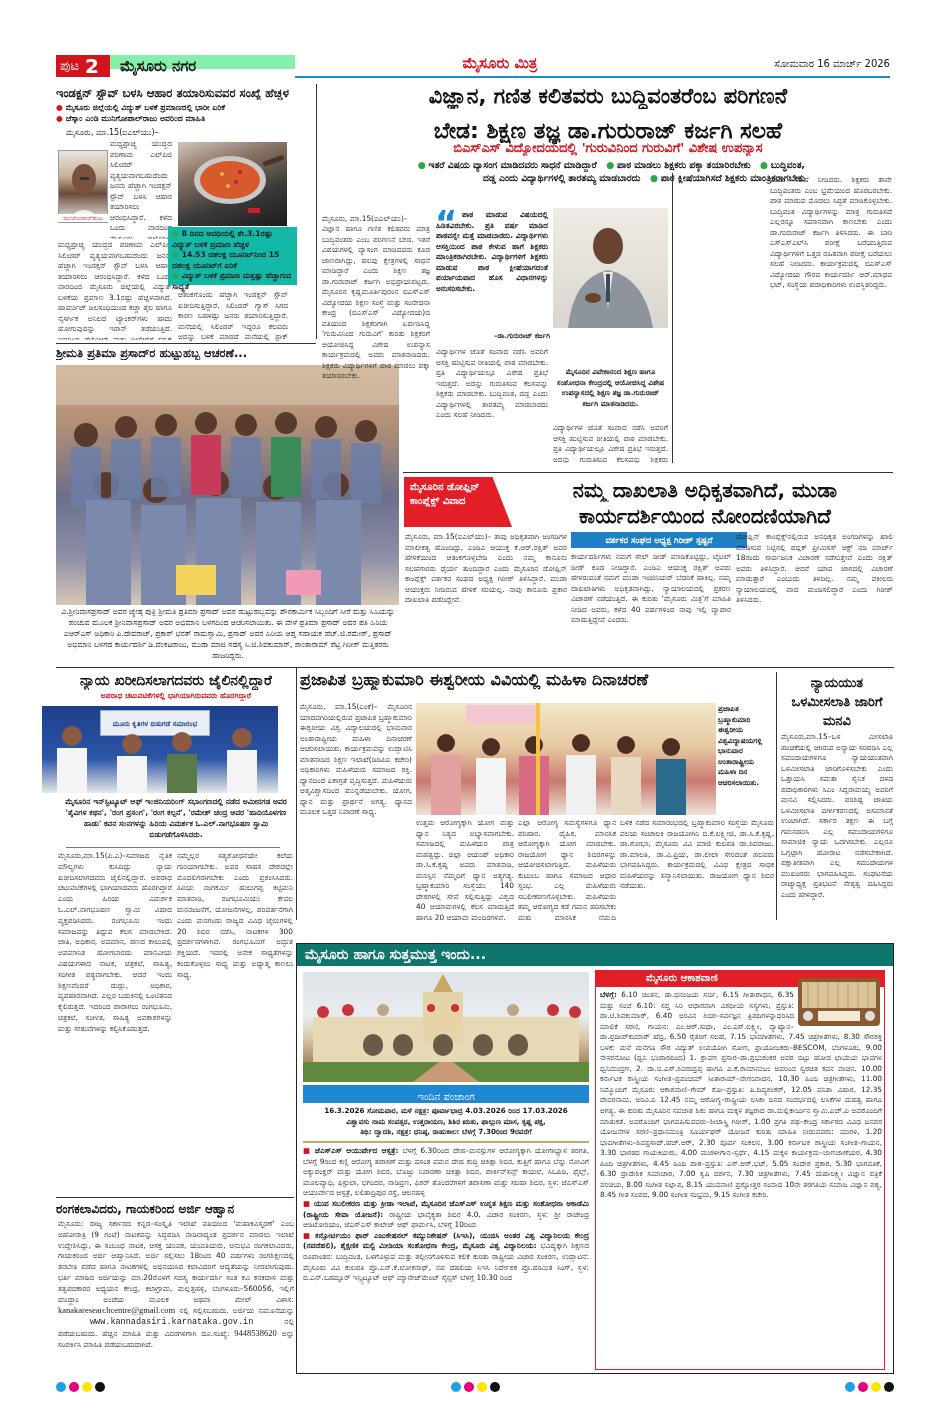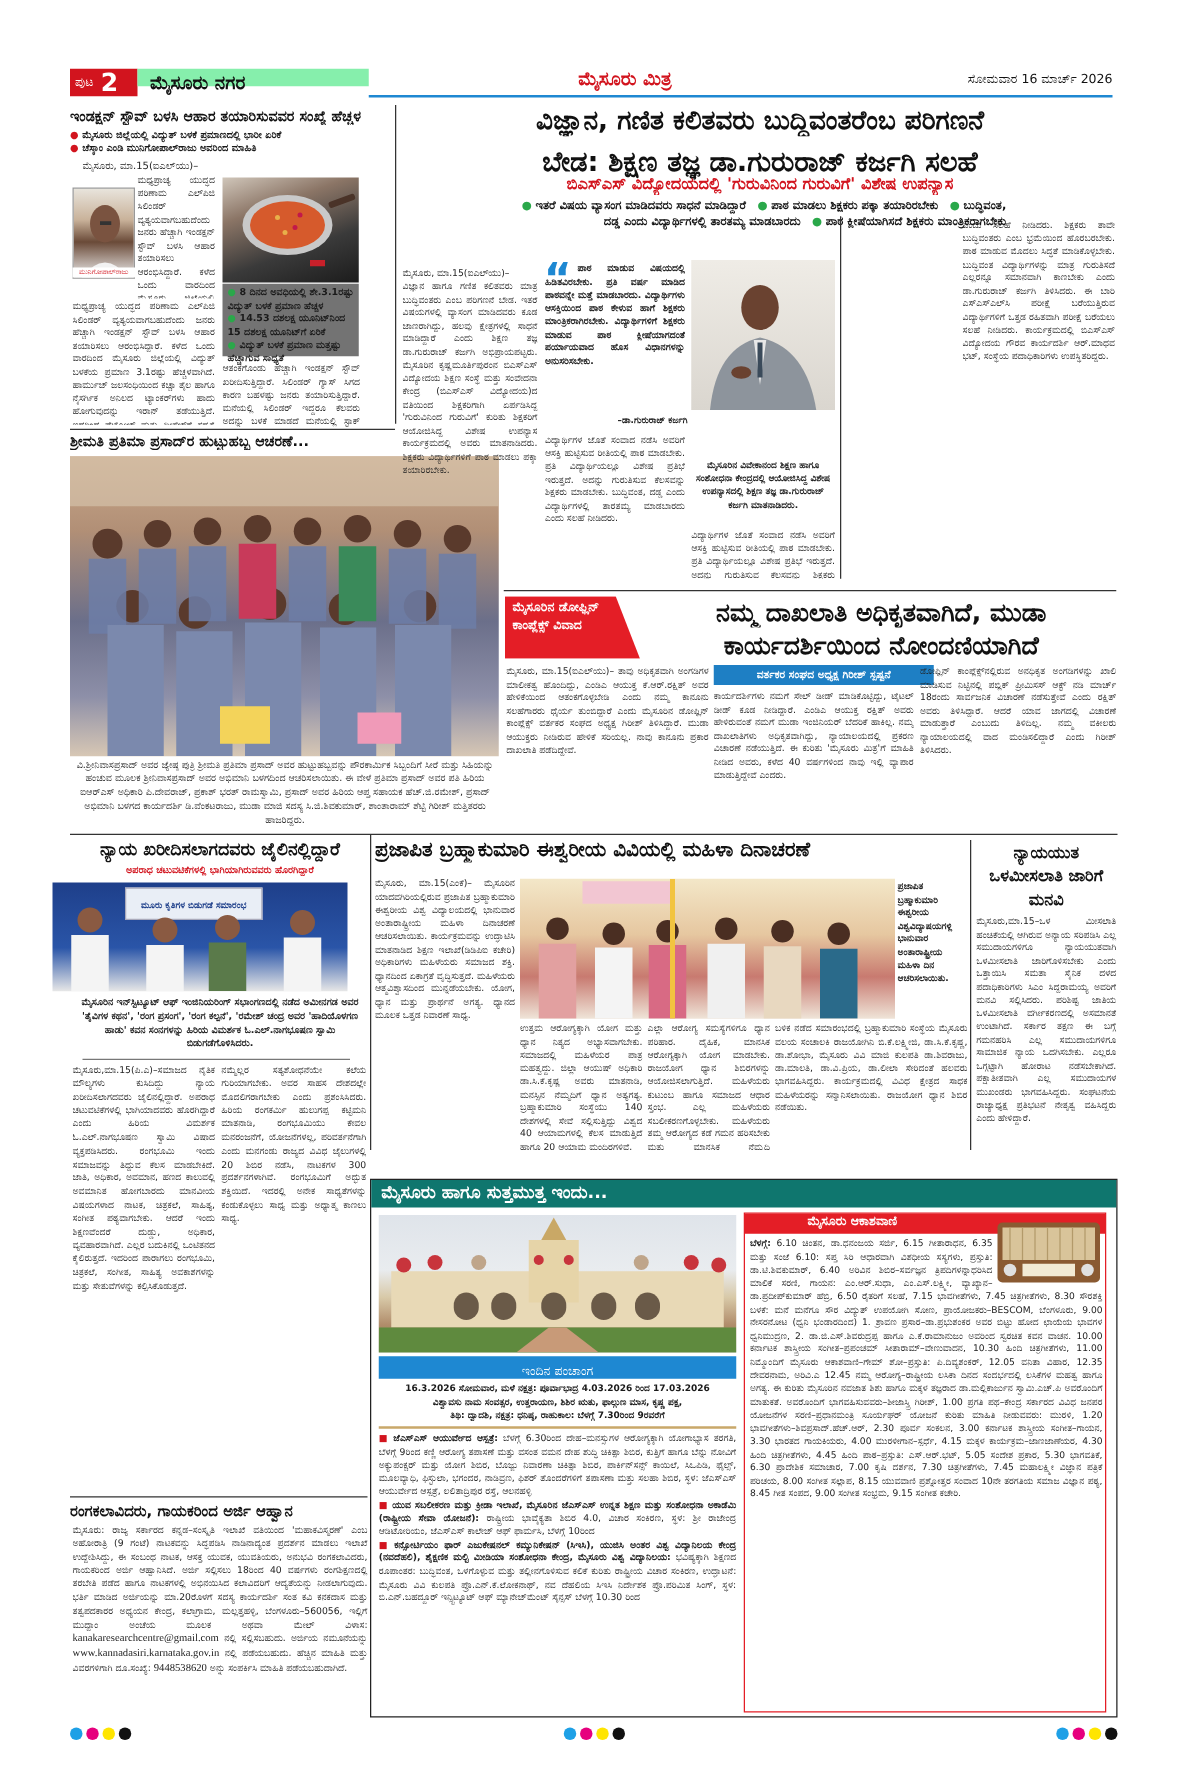--- a/index.html
+++ b/index.html
@@ -15,21 +15,21 @@
   .bul-r::before { content: "●"; color: #d2141e; margin-right: 3px; }
   .bul-sq::before { content: "■"; color: #d2141e; margin-right: 3px; }
   .photo { position: absolute; overflow: hidden; }
   .caption { font-size: 8px; line-height: 11px; text-align: center; color: #222; overflow: hidden; }
   .reg { position: absolute; width: 10px; height: 10px; border-radius: 50%; }
 </style>
 </head>
 <body>
 
 <div class="abs" style="left:56px;top:55px;width:54px;height:22px;background:#d2141e;color:#fff;display:flex;align-items:center;">
-  <span style="font-size:10px;margin-left:4px;margin-right:6px;">ಪುಟ</span>
+  <span style="font-size:13px;margin-left:4px;margin-right:6px;">ಪುಟ</span>
   <span style="font-size:20px;font-weight:bold;">2</span>
 </div>
 <div class="abs" style="left:110px;top:55px;width:185px;height:14px;background:#86efac;">
   <span style="position:absolute;left:10px;top:2px;font-size:15px;font-weight:bold;color:#111;">ಮೈಸೂರು ನಗರ</span>
 </div>
 <div class="abs" style="left:295px;top:76px;width:595px;height:2px;background:#1e88d2;"></div>
 <div class="abs" style="left:440px;top:54px;width:120px;text-align:center;font-size:15px;font-weight:bold;color:#d2141e;">ಮೈಸೂರು ಮಿತ್ರ</div>
 <div class="abs" style="left:700px;top:58px;width:190px;text-align:right;font-size:10px;color:#111;">ಸೋಮವಾರ 16 ಮಾರ್ಚ್ 2026</div>
 
 <div class="abs hd" style="left:56px;top:86px;width:258px;font-size:11.5px;">ಇಂಡಕ್ಷನ್ ಸ್ಟೌವ್ ಬಳಸಿ ಆಹಾರ ತಯಾರಿಸುವವರ ಸಂಖ್ಯೆ ಹೆಚ್ಚಳ</div>
@@ -53,21 +53,21 @@
     <ellipse cx="52" cy="38" rx="36" ry="24" fill="#c9c9c9"></ellipse>
     <ellipse cx="52" cy="38" rx="30" ry="19" fill="#d65a2c"></ellipse>
     <circle cx="44" cy="32" r="2" fill="#e8b04a"></circle>
       <circle cx="58" cy="40" r="2" fill="#c2184a"></circle>
     <circle cx="50" cy="44" r="2" fill="#e8b04a"></circle>
       <circle cx="62" cy="30" r="2" fill="#c2184a"></circle>
     <rect x="85" y="20" width="22" height="5" rx="2" fill="#4a3328" transform="rotate(-20 85 22)"></rect>
     <rect x="70" y="66" width="12" height="5" fill="#c8202a"></rect>
   </svg>
 </div>
-<div class="abs" style="left:178px;top:227px;width:109px;height:58px;background:#737373;font-size:7.6px;line-height:10.5px;font-weight:bold;padding:2px 4px;">
+<div class="abs" style="left:168px;top:227px;width:129px;height:58px;background:#14b8a6;font-size:7.6px;line-height:10.5px;font-weight:bold;padding:2px 4px;">
   <div class="bul">8 ದಿನದ ಅವಧಿಯಲ್ಲಿ ಶೇ.3.1ರಷ್ಟು ವಿದ್ಯುತ್ ಬಳಕೆ ಪ್ರಮಾಣ ಹೆಚ್ಚಳ</div>
   <div class="bul">14.53 ದಶಲಕ್ಷ ಯೂನಿಟ್‌ನಿಂದ 15 ದಶಲಕ್ಷ ಯೂನಿಟ್‌ಗೆ ಏರಿಕೆ</div>
   <div class="bul">ವಿದ್ಯುತ್ ಬಳಕೆ ಪ್ರಮಾಣ ಮತ್ತಷ್ಟು ಹೆಚ್ಚಾಗುವ ಸಾಧ್ಯತೆ</div>
 </div>
 <div class="abs t" style="left:178px;top:290px;width:110px;height:52px;font-size:7.4px;line-height:10.5px;">ಆತಂಕಗೊಂಡು ಹೆಚ್ಚಾಗಿ ಇಂಡಕ್ಷನ್ ಸ್ಟೌವ್ ಖರೀದಿಸುತ್ತಿದ್ದಾರೆ. ಸಿಲಿಂಡರ್ ಗ್ಯಾಸ್ ಸಿಗದ ಕಾರಣ ಬಹಳಷ್ಟು ಜನರು ತಯಾರಿಸುತ್ತಿದ್ದಾರೆ. ಮನೆಯಲ್ಲಿ ಸಿಲಿಂಡರ್ ಇದ್ದರೂ ಕೆಲವರು ಅದನ್ನು ಬಳಕೆ ಮಾಡದೆ ಮನೆಯಲ್ಲಿ ಸ್ಟಾಕ್ ಮಾಡಿಕೊಂಡಿದ್ದಾರೆ. ಮುಂಜಾಗ್ರತಾ ಕ್ರಮದಿಂದ ಇಂಡಕ್ಷನ್ ಸ್ಟೌವ್‌ನಿಂದ ಆಹಾರ</div>
 <div class="abs t" style="left:293px;top:102px;width:22px;height:0px;">ತಯಾರಿಸುತ್ತಿದ್ದಾರೆ. ಮನೆಗಳಲ್ಲಿ ಮಾತ್ರವಲ್ಲದೆ ಹೋಟೆಲ್‌ಗಳಲ್ಲೂ ಇಂಡಕ್ಷನ್ ಸ್ಟೌವ್ ಬಳಕೆ ಹೆಚ್ಚಾಗಿದೆ. ಕೆಲವು ಹೋಟೆಲ್‌ಗಳಲ್ಲಿ ಇಂಡಕ್ಷನ್ ಸ್ಟೌವ್ ಬಳಸುತ್ತಿದ್ದಾರೆ. ಈ ಎಲ್ಲಾ ಕಾರಣಗಳಿಂದ ವಿದ್ಯುತ್ ಬಳಕೆಯ ಪ್ರಮಾಣ ಹೆಚ್ಚಾಗಿದೆ. ಮೈಸೂರು ಜಿಲ್ಲೆಯಲ್ಲಿ ಮಾರ್ಚ್ 5ರಿಂದ 12ರವರೆಗೆ ವಿದ್ಯುತ್ ಬಳಕೆ ಪ್ರಮಾಣ ಹೆಚ್ಚಾಗಿರುವ ಬಗ್ಗೆ ಚೆಸ್ಕಾಂ ವ್ಯವಸ್ಥಾಪಕ ನಿರ್ದೇಶಕ ಕೆ.ಎಂ.ಮುನಿಗೋಪಾಲ್ ರಾಜ್ ಅವರು 'ಮೈಸೂರು ಮಿತ್ರ'ಗೆ ಅಂಕಿ–ಅಂಶ ಸಹಿತ ಮಾಹಿತಿ ನೀಡಿದ್ದಾರೆ. ಮಾರ್ಚ್ 5ರಿಂದ 12 ರವರೆಗೆ 14.53 ದಶಲಕ್ಷ ಯೂನಿಟ್‌ನಿಂದ 15 ದಶಲಕ್ಷ ಯೂನಿಟ್ ವಿದ್ಯುತ್ ಬಳಕೆ ಏರಿಕೆಯಾಗಿದೆ. ಈ ಮಾರ್ಚ್ 0.47 ದಶಲಕ್ಷ ಯೂನಿಟ್ ಹೆಚ್ಚಳವಾಗಿದೆ.</div>
 <div class="abs t" style="left:294px;top:100px;width:0;height:0;">ತಯಾರಿಸುತ್ತಿದ್ದಾರೆ. ಮನೆಗಳಲ್ಲಿ ಮಾತ್ರವಲ್ಲದೆ ಹೋಟೆಲ್‌ಗಳಲ್ಲೂ ಇಂಡಕ್ಷನ್ ಸ್ಟೌವ್ ಬಳಕೆ ಹೆಚ್ಚಾಗಿದೆ. ಕೆಲವು ಹೋಟೆಲ್‌ಗಳಲ್ಲಿ ಇಂಡಕ್ಷನ್ ಸ್ಟೌವ್ ಬಳಸುತ್ತಿದ್ದಾರೆ. ಈ ಎಲ್ಲಾ ಕಾರಣಗಳಿಂದ ವಿದ್ಯುತ್ ಬಳಕೆಯ ಪ್ರಮಾಣ ಹೆಚ್ಚಾಗಿದೆ. ಮೈಸೂರು ಜಿಲ್ಲೆಯಲ್ಲಿ ಮಾರ್ಚ್ 5ರಿಂದ 12ರವರೆಗೆ ವಿದ್ಯುತ್ ಬಳಕೆ ಪ್ರಮಾಣ ಹೆಚ್ಚಾಗಿರುವ ಬಗ್ಗೆ ಚೆಸ್ಕಾಂ ವ್ಯವಸ್ಥಾಪಕ ನಿರ್ದೇಶಕ ಕೆ.ಎಂ.ಮುನಿಗೋಪಾಲ್ ರಾಜ್ ಅವರು 'ಮೈಸೂರು ಮಿತ್ರ'ಗೆ ಅಂಕಿ–ಅಂಶ ಸಹಿತ ಮಾಹಿತಿ ನೀಡಿದ್ದಾರೆ. ಮಾರ್ಚ್ 5ರಿಂದ 12 ರವರೆಗೆ 14.53 ದಶಲಕ್ಷ ಯೂನಿಟ್‌ನಿಂದ 15 ದಶಲಕ್ಷ ಯೂನಿಟ್ ವಿದ್ಯುತ್ ಬಳಕೆ ಏರಿಕೆಯಾಗಿದೆ. ಈ ಮಾರ್ಚ್ 0.47 ದಶಲಕ್ಷ ಯೂನಿಟ್ ಹೆಚ್ಚಳವಾಗಿದೆ.</div>
 <div class="abs t" style="left:292px;top:102px;width:0;">ತಯಾರಿಸುತ್ತಿದ್ದಾರೆ. ಮನೆಗಳಲ್ಲಿ ಮಾತ್ರವಲ್ಲದೆ ಹೋಟೆಲ್‌ಗಳಲ್ಲೂ ಇಂಡಕ್ಷನ್ ಸ್ಟೌವ್ ಬಳಕೆ ಹೆಚ್ಚಾಗಿದೆ. ಕೆಲವು ಹೋಟೆಲ್‌ಗಳಲ್ಲಿ ಇಂಡಕ್ಷನ್ ಸ್ಟೌವ್ ಬಳಸುತ್ತಿದ್ದಾರೆ. ಈ ಎಲ್ಲಾ ಕಾರಣಗಳಿಂದ ವಿದ್ಯುತ್ ಬಳಕೆಯ ಪ್ರಮಾಣ ಹೆಚ್ಚಾಗಿದೆ. ಮೈಸೂರು ಜಿಲ್ಲೆಯಲ್ಲಿ ಮಾರ್ಚ್ 5ರಿಂದ 12ರವರೆಗೆ ವಿದ್ಯುತ್ ಬಳಕೆ ಪ್ರಮಾಣ ಹೆಚ್ಚಾಗಿರುವ ಬಗ್ಗೆ ಚೆಸ್ಕಾಂ ವ್ಯವಸ್ಥಾಪಕ ನಿರ್ದೇಶಕ ಕೆ.ಎಂ.ಮುನಿಗೋಪಾಲ್ ರಾಜ್ ಅವರು 'ಮೈಸೂರು ಮಿತ್ರ'ಗೆ ಅಂಕಿ–ಅಂಶ ಸಹಿತ ಮಾಹಿತಿ ನೀಡಿದ್ದಾರೆ. ಮಾರ್ಚ್ 5ರಿಂದ 12 ರವರೆಗೆ 14.53 ದಶಲಕ್ಷ ಯೂನಿಟ್‌ನಿಂದ 15 ದಶಲಕ್ಷ ಯೂನಿಟ್ ವಿದ್ಯುತ್ ಬಳಕೆ ಏರಿಕೆಯಾಗಿದೆ. ಈ ಮಾರ್ಚ್ 0.47 ದಶಲಕ್ಷ ಯೂನಿಟ್ ಹೆಚ್ಚಳವಾಗಿದೆ.</div>
 
 <div class="abs t" style="left:292px;top:102px;width:0px;height:0px;">ತಯಾರಿಸುತ್ತಿದ್ದಾರೆ. ಮನೆಗಳಲ್ಲಿ ಮಾತ್ರವಲ್ಲದೆ ಹೋಟೆಲ್‌ಗಳಲ್ಲೂ ಇಂಡಕ್ಷನ್ ಸ್ಟೌವ್ ಬಳಕೆ ಹೆಚ್ಚಾಗಿದೆ. ಕೆಲವು ಹೋಟೆಲ್‌ಗಳಲ್ಲಿ ಇಂಡಕ್ಷನ್ ಸ್ಟೌವ್ ಬಳಸುತ್ತಿದ್ದಾರೆ. ಈ ಎಲ್ಲಾ ಕಾರಣಗಳಿಂದ ವಿದ್ಯುತ್ ಬಳಕೆಯ ಪ್ರಮಾಣ ಹೆಚ್ಚಾಗಿದೆ. ಮೈಸೂರು ಜಿಲ್ಲೆಯಲ್ಲಿ ಮಾರ್ಚ್ 5ರಿಂದ 12ರವರೆಗೆ ವಿದ್ಯುತ್ ಬಳಕೆ ಪ್ರಮಾಣ ಹೆಚ್ಚಾಗಿರುವ ಬಗ್ಗೆ ಚೆಸ್ಕಾಂ ವ್ಯವಸ್ಥಾಪಕ ನಿರ್ದೇಶಕ ಕೆ.ಎಂ.ಮುನಿಗೋಪಾಲ್ ರಾಜ್ ಅವರು 'ಮೈಸೂರು ಮಿತ್ರ'ಗೆ ಅಂಕಿ–ಅಂಶ ಸಹಿತ ಮಾಹಿತಿ ನೀಡಿದ್ದಾರೆ. ಮಾರ್ಚ್ 5ರಿಂದ 12 ರವರೆಗೆ 14.53 ದಶಲಕ್ಷ ಯೂನಿಟ್‌ನಿಂದ 15 ದಶಲಕ್ಷ ಯೂನಿಟ್ ವಿದ್ಯುತ್ ಬಳಕೆ ಏರಿಕೆಯಾಗಿದೆ. ಈ ಮಾರ್ಚ್ 0.47 ದಶಲಕ್ಷ ಯೂನಿಟ್ ಹೆಚ್ಚಳವಾಗಿದೆ.</div>
@@ -195,21 +195,21 @@
 <div class="abs t" style="left:58px;top:851px;width:114px;height:340px;font-size:7.4px;line-height:10.8px;">ಮೈಸೂರು,ಮಾ.15(ಪಿ.ಎ)–ಸಮಾಜದ ನೈತಿಕ ಮೌಲ್ಯಗಳು ಕುಸಿದಿದ್ದು ನ್ಯಾಯ ಖರೀದಿಸಲಾಗದವರು ಜೈಲಿನಲ್ಲಿದ್ದಾರೆ. ಅಪರಾಧ ಚಟುವಟಿಕೆಗಳಲ್ಲಿ ಭಾಗಿಯಾದವರು ಹೊರಗಿದ್ದಾರೆ ಎಂದು ಹಿರಿಯ ವಿಮರ್ಶಕ ಓ.ಎಲ್.ನಾಗಭೂಷಣ ಸ್ವಾಮಿ ವಿಷಾದ ವ್ಯಕ್ತಪಡಿಸಿದರು. ರಂಗಭೂಮಿ ಇಂದು ಸಮಾಜವನ್ನು ತಿದ್ದುವ ಕೆಲಸ ಮಾಡಬೇಕಿದೆ. ಜಾತಿ, ಅಧಿಕಾರ, ಅವಮಾನ, ಹಣದ ಕಾಲುವಲ್ಲಿ ಅವಮಾನಿತ ಹೋಗಬಾರದು ಮಾನವೀಯ ವಿಷಯಗಳಾದ ನಾಟಕ, ಚಿತ್ರಕಲೆ, ಸಾಹಿತ್ಯ, ಸಂಗೀತ ಪಠ್ಯವಾಗಬೇಕು. ಆದರೆ ಇಂದು ಶಿಕ್ಷಣವೆಂದರೆ ದುಡ್ಡು, ಅಧಿಕಾರ, ವ್ಯವಹಾರವಾಗಿದೆ. ಎಲ್ಲರ ಬದುಕಿನಲ್ಲಿ ಒಂಟಿತನದ ಕೈಲಿರುತ್ತದೆ. ಇದರಿಂದ ಪಾರಾಗಲು ರಂಗಭೂಮಿ, ಚಿತ್ರಕಲೆ, ಸಂಗೀತ, ಸಾಹಿತ್ಯ ಅವಕಾಶಗಳನ್ನು ಮತ್ತು ಸೇತುವೆಗಳನ್ನು ಕಲ್ಪಿಸಿಕೊಡುತ್ತದೆ.</div>
 <div class="abs t" style="left:177px;top:851px;width:116px;height:340px;font-size:7.4px;line-height:10.8px;">ನಮ್ಮೆಲ್ಲರ ಸತ್ಯಶೋಧನೆಯೇ ಕಲೆಯ ಗುರಿಯಾಗಬೇಕು. ಅವರ ಸಾಹಸ ದೇಶದಲ್ಲೇ ಮೊದಲಿಗರಾಗಬೇಕು ಎಂದು ಪ್ರಶಂಸಿಸಿದರು. ಹಿರಿಯ ರಂಗಕರ್ಮಿ ಹುಲುಗಪ್ಪ ಕಟ್ಟಿಮನಿ ಮಾತನಾಡಿ, ರಂಗಭೂಮಿಯು ಕೇವಲ ಮನರಂಜನೆಗೆ, ಯೋಜನೆಗಳಲ್ಲ, ಪರಿವರ್ತನೆಗಾಗಿ ಎಂದು ಮನಗಂಡು ರಾಜ್ಯದ ವಿವಿಧ ಜೈಲುಗಳಲ್ಲಿ 20 ಶಿಬಿರ ನಡೆಸಿ, ನಾಟಕಗಳ 300 ಪ್ರದರ್ಶನಗಳಾಗಿವೆ. ರಂಗಭೂಮಿಗೆ ಅದ್ಭುತ ಶಕ್ತಿಯಿದೆ. ಇದರಲ್ಲಿ ಅನೇಕ ಸಾಧ್ಯತೆಗಳನ್ನು ಕಂಡುಕೊಳ್ಳಲು ಸಾಧ್ಯ ಮತ್ತು ಅಧ್ಯಾತ್ಮ ಕಾಣಲು ಸಾಧ್ಯ.</div>
 <div class="rule-v" style="left:296px;top:668px;height:252px;"></div>
 
 <div class="rule-h" style="left:56px;top:1197px;width:238px;"></div>
 <div class="abs hd" style="left:56px;top:1200px;width:238px;font-size:12px;line-height:18px;">ರಂಗಕಲಾವಿದರು, ಗಾಯಕರಿಂದ ಅರ್ಜಿ ಆಹ್ವಾನ</div>
 <div class="abs t" style="left:58px;top:1219px;width:236px;height:153px;font-size:7.4px;line-height:10.8px;">
   <span>ಮೈಸೂರು: ರಾಜ್ಯ ಸರ್ಕಾರದ ಕನ್ನಡ–ಸಂಸ್ಕೃತಿ ಇಲಾಖೆ ವತಿಯಿಂದ 'ಮಹಾಕವಿಸ್ಮರಣೆ' ಎಂಬ ಅಹೋರಾತ್ರಿ (9 ಗಂಟೆ) ನಾಟಕವನ್ನು ಸಿದ್ಧಪಡಿಸಿ ನಾಡಿನಾದ್ಯಂತ ಪ್ರದರ್ಶನ ಮಾಡಲು ಇಲಾಖೆ ಉದ್ದೇಶಿಸಿದ್ದು, ಈ ಸಂಬಂಧ ನಾಟಕ, ಆಸಕ್ತ ಯುವಕ, ಯುವತಿಯರು, ಅನುಭವಿ ರಂಗಕಲಾವಿದರು, ಗಾಯಕರಿಂದ ಅರ್ಜಿ ಆಹ್ವಾನಿಸಿದೆ. ಅರ್ಜಿ ಸಲ್ಲಿಸಲು 18ರಿಂದ 40 ವರ್ಷಗಳು ರಂಗಶಿಕ್ಷಣದಲ್ಲಿ ತರಬೇತಿ ಪಡೆದ ಹಾಗೂ ನಾಟಕಗಳಲ್ಲಿ ಅಭಿನಯಿಸಿದ ಕಲಾವಿದರಿಗೆ ಆದ್ಯತೆಯನ್ನು ನೀಡಲಾಗುವುದು. ಭರ್ತಿ ಮಾಡಿದ ಅರ್ಜಿಯನ್ನು ಮಾ.20ರೊಳಗೆ ಸದಸ್ಯ ಕಾರ್ಯದರ್ಶಿ ಸಂತ ಕವಿ ಕನಕದಾಸ ಮತ್ತು ತತ್ವಪದಕಾರರ ಅಧ್ಯಯನ ಕೇಂದ್ರ, ಕಲಾಗ್ರಾಮ, ಮಲ್ಲತ್ತಹಳ್ಳಿ, ಬೆಂಗಳೂರು–560056, ಇಲ್ಲಿಗೆ ಮುದ್ದಾಂ ಅಂಚೆಯ ಮೂಲಕ ಅಥವಾ ಮೇಲ್ ವಿಳಾಸ:</span>
   <span style="font-family:'Liberation Serif',serif;font-size:8.5px;">kanakaresearchcentre@gmail.com</span>
   <span>ನಲ್ಲಿ ಸಲ್ಲಿಸಬಹುದು. ಅರ್ಜಿಯ ನಮೂನೆಯನ್ನು</span>
-  <span style="font-family:Liberation Serif, serif;font-size:8.5px;">www.kannadasiri.karnataka.gov.in</span>
+  <span style="font-family:Liberation Mono, monospace;font-size:8.5px;margin-left:32px;">www.kannadasiri.karnataka.gov.in</span>
   <span>ನಲ್ಲಿ ಪಡೆಯಬಹುದು. ಹೆಚ್ಚಿನ ಮಾಹಿತಿ ಮತ್ತು ವಿವರಗಳಿಗಾಗಿ ದೂ.ಸಂಖ್ಯೆ:</span>
   <span style="font-family:'Liberation Serif',serif;font-size:8.5px;">9448538620</span>
   <span>ಅನ್ನು ಸಂಪರ್ಕಿಸಿ ಮಾಹಿತಿ ಪಡೆಯಬಹುದಾಗಿದೆ.</span>
 </div>
 
 <div class="abs hd" style="left:300px;top:670px;width:470px;font-size:16px;line-height:20px;">ಪ್ರಜಾಪಿತ ಬ್ರಹ್ಮಾಕುಮಾರಿ ಈಶ್ವರೀಯ ವಿವಿಯಲ್ಲಿ ಮಹಿಳಾ ದಿನಾಚರಣೆ</div>
 <div class="abs t" style="left:300px;top:702px;width:112px;height:218px;font-size:7.4px;line-height:10.5px;">ಮೈಸೂರು, ಮಾ.15(ಎಂಕೆ)– ಮೈಸೂರಿನ ಯಾದವಗಿರಿಯಲ್ಲಿರುವ ಪ್ರಜಾಪಿತ ಬ್ರಹ್ಮಾಕುಮಾರಿ ಈಶ್ವರೀಯ ವಿಶ್ವ ವಿದ್ಯಾಲಯದಲ್ಲಿ ಭಾನುವಾರ ಅಂತಾರಾಷ್ಟ್ರೀಯ ಮಹಿಳಾ ದಿನಾಚರಣೆ ಆಚರಿಸಲಾಯಿತು. ಕಾರ್ಯಕ್ರಮವನ್ನು ಉದ್ಘಾಟಿಸಿ ಮಾತನಾಡಿದ ಶಿಕ್ಷಣ ಇಲಾಖೆ(ಡಿಡಿಪಿಐ ಕಚೇರಿ) ಅಧಿಕಾರಿಗಳು ಮಹಿಳೆಯರು ಸಮಾಜದ ಶಕ್ತಿ. ಧ್ಯಾನದಿಂದ ಏಕಾಗ್ರತೆ ವೃದ್ಧಿಸುತ್ತದೆ. ಮಹಿಳೆಯರು ಆತ್ಮವಿಶ್ವಾಸದಿಂದ ಮುನ್ನಡೆಯಬೇಕು. ಯೋಗ, ಧ್ಯಾನ ಮತ್ತು ಪ್ರಾರ್ಥನೆ ಅಗತ್ಯ. ಧ್ಯಾನದ ಮೂಲಕ ಒತ್ತಡ ನಿವಾರಣೆ ಸಾಧ್ಯ.</div>
 <div class="photo" style="left:416px;top:703px;width:300px;height:112px;background:linear-gradient(180deg,#f3e7c8 0%,#e6c7a0 40%,#c87a70 70%,#efe4d8 100%);">
   <svg width="300" height="112">
     <rect x="50" y="2" width="70" height="18" fill="#f2c6d2"></rect>

